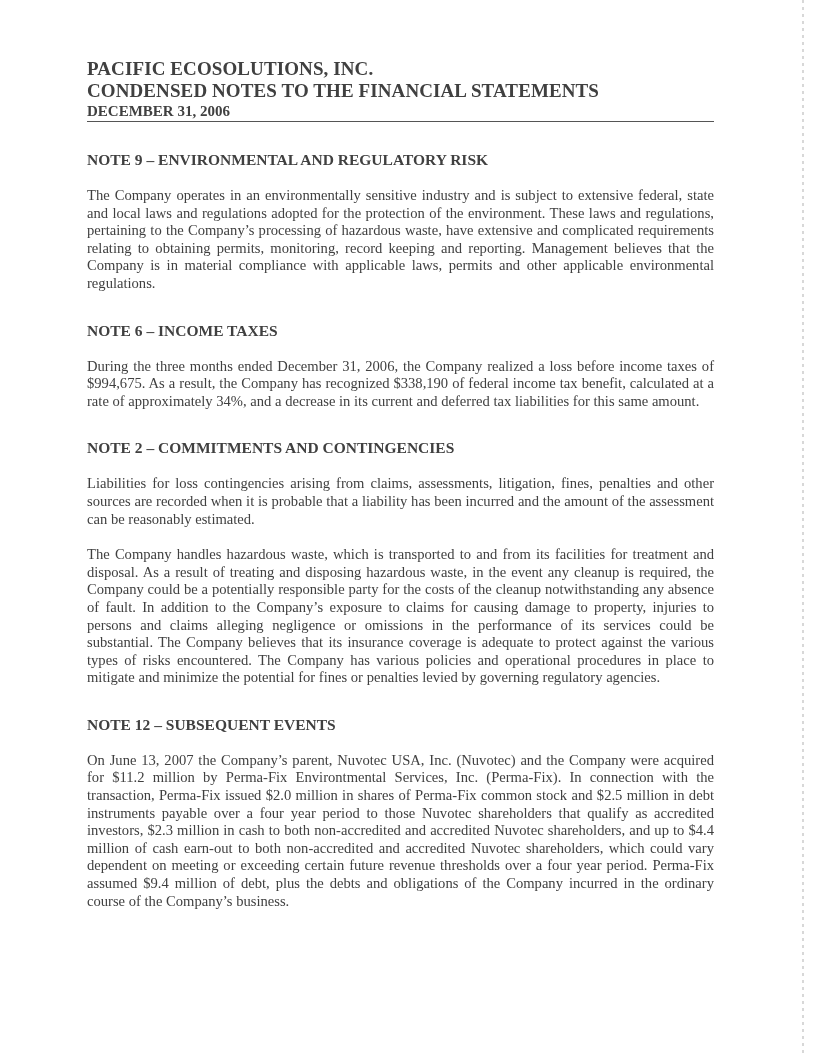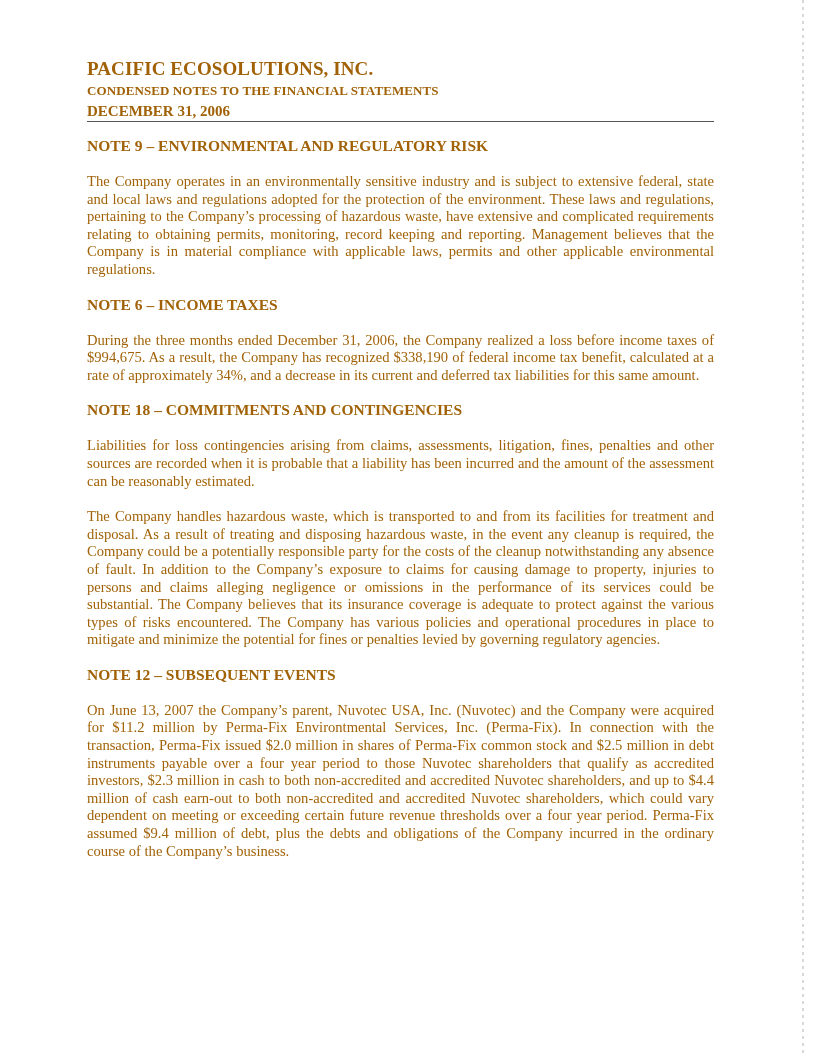--- a/index.html
+++ b/index.html
@@ -1,28 +1,28 @@
 <!DOCTYPE html>
 <html><head>
 <meta charset="utf-8">
 <style>
   html, body { margin: 0; padding: 0; background: #ffffff; }
   body { width: 814px; height: 1056px; position: relative; overflow: hidden; }
   .page {
     position: absolute; left: 87px; top: 58px; width: 627px;
     font-family: "Liberation Serif", "DejaVu Serif", serif;
-    color: #a16207;
+    color: #404040;
   }
   .hdr { font-weight: bold; line-height: 22px; }
   .hdr .l1 { font-size: 19px; letter-spacing: 0.1px; }
-  .hdr .l2 { font-size: 13px; letter-spacing: 0.1px; }
+  .hdr .l2 { font-size: 19px; letter-spacing: 0.1px; }
   .hdr .l3 { font-size: 15px; line-height: 18px; }
   .rule { height: 0; border-top: 1px solid #555; margin-top: 1px; width: 627px; }
   .note-title {
-    font-weight: bold; font-size: 15.5px; margin: 15px 0 14px 0; line-height: 18px;
+    font-weight: bold; font-size: 15.5px; margin: 29px 0 14px 0; line-height: 18px;
   }
   .para {
     font-size: 14.6px; line-height: 17.6px; text-align: justify; margin: 18px 0 17px 0;
   }
   .scan-dots {
     position: absolute; left: 802px; top: 0; width: 2px; height: 1056px;
     background-image: linear-gradient(#b8b8b8 40%, transparent 40%);
     background-size: 2px 7px; opacity: 0.55;
   }
 </style>
@@ -41,21 +41,21 @@
     <div class="note-title">NOTE 9 – ENVIRONMENTAL AND REGULATORY RISK</div>
     <p class="para">The Company operates in an environmentally sensitive industry and is subject to extensive federal, state and local laws and regulations adopted for the protection of the environment. These laws and regulations, pertaining to the Company’s processing of hazardous waste, have extensive and complicated requirements relating to obtaining permits, monitoring, record keeping and reporting.  Management believes that the Company is in material compliance with applicable laws, permits and other applicable environmental regulations.</p>
   </div>
 
   <div>
     <div class="note-title">NOTE 6 – INCOME TAXES</div>
     <p class="para">During the three months ended December 31, 2006, the Company realized a loss before income taxes of $994,675.  As a result, the Company has recognized $338,190 of federal income tax benefit, calculated at a rate of approximately 34%, and a decrease in its current and deferred tax liabilities for this same amount.</p>
   </div>
 
   <div>
-    <div class="note-title">NOTE 18 – COMMITMENTS AND CONTINGENCIES</div>
+    <div class="note-title">NOTE 2 – COMMITMENTS AND CONTINGENCIES</div>
     <p class="para">Liabilities for loss contingencies arising from claims, assessments, litigation, fines, penalties and other sources are recorded when it is probable that a liability has been incurred and the amount of the assessment can be reasonably estimated.</p>
     <p class="para">The Company handles hazardous waste, which is transported to and from its facilities for treatment and disposal.  As a result of treating and disposing hazardous waste, in the event any cleanup is required, the Company could be a potentially responsible party for the costs of the cleanup notwithstanding any absence of fault.  In addition to the Company’s exposure to claims for causing damage to property, injuries to persons and claims alleging negligence or omissions in the performance of its services could be substantial.  The Company believes that its insurance coverage is adequate to protect against the various types of risks encountered.   The Company has various policies and operational procedures in place to mitigate and minimize the potential for fines or penalties levied by governing regulatory agencies.</p>
   </div>
 
   <div>
     <div class="note-title">NOTE 12 – SUBSEQUENT EVENTS</div>
     <p class="para">On June 13, 2007 the Company’s parent, Nuvotec USA, Inc. (Nuvotec) and the Company were acquired for $11.2 million by Perma-Fix Environtmental Services, Inc. (Perma-Fix).  In connection with the transaction, Perma-Fix issued $2.0 million in shares of Perma-Fix common stock and $2.5 million in debt instruments payable over a four year period to those Nuvotec shareholders that qualify as accredited investors, $2.3 million in cash to both non-accredited and accredited Nuvotec shareholders, and up to $4.4 million of cash earn-out to both non-accredited and accredited Nuvotec shareholders, which could vary dependent on meeting or exceeding certain future revenue thresholds over a four year period. Perma-Fix assumed $9.4 million of debt, plus the debts and obligations of the Company incurred in the ordinary course of the Company’s business.</p>
   </div>
 </div>
 

